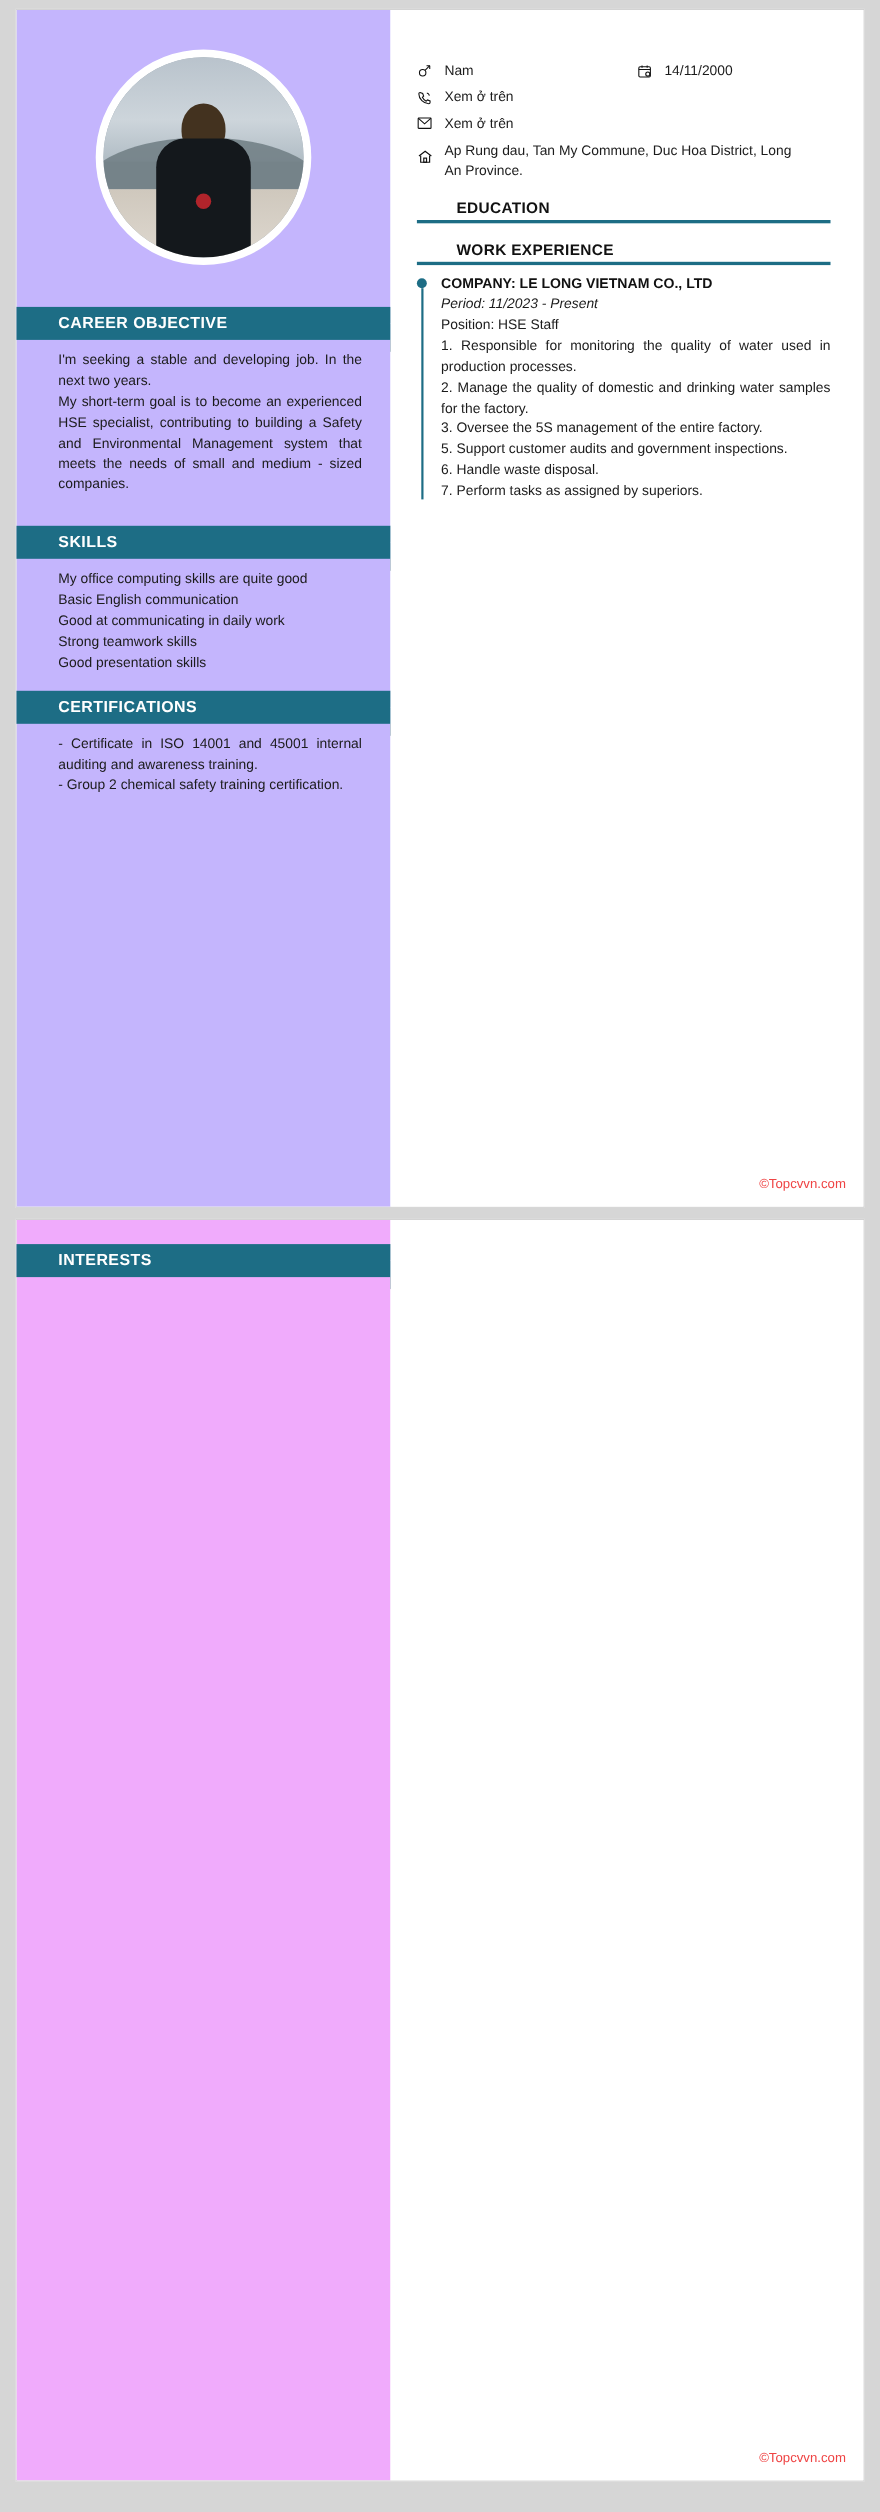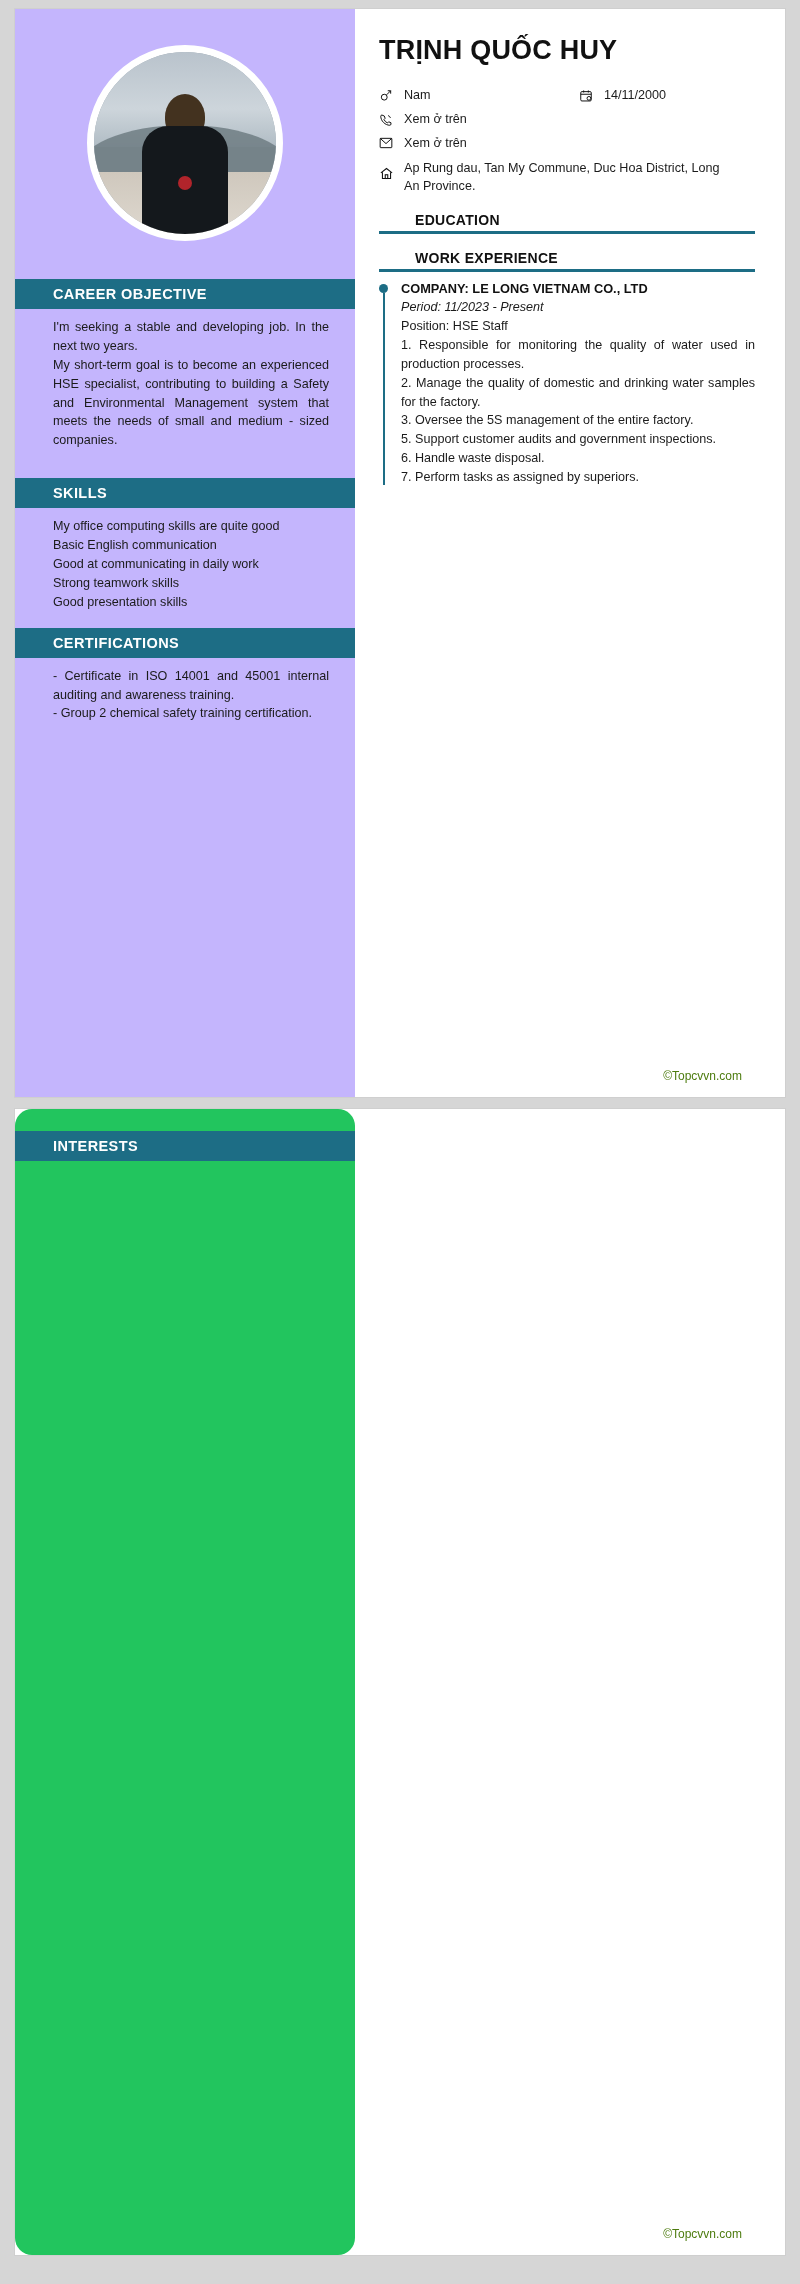--- a/index.html
+++ b/index.html
@@ -3,21 +3,21 @@
 <meta charset="utf-8">
 <style>
   html,body{margin:0;padding:0;background:#d6d6d6;}
   body{font-family:"Liberation Sans",sans-serif;width:800px;}
   .page{position:relative;background:#ffffff;width:772px;margin:8px auto 0 auto;
         border:1px solid #cfcfcf;box-sizing:border-box;overflow:hidden;}
   .page1{height:1090px;}
   .page2{height:1148px;margin-top:10px;}
   .sheet{position:relative;display:flex;height:100%;}
   .sidebar{width:340px;background:#c4b5fd;position:relative;flex:0 0 340px;}
-  .page2 .sidebar{background:#22c55e;border-radius:17px;}
+  .page2 .sidebar{background:#f0abfc;}
   .maincol{flex:1;position:relative;background:#ffffff;}
 
   
   .photo-wrap{position:relative;height:270px;}
   .photo{position:absolute;left:50%;top:36px;transform:translateX(-50%);
          width:196px;height:196px;border-radius:50%;border:7px solid #ffffff;
          box-sizing:border-box;overflow:hidden;background:#9aa7b0;}
   .ph-sky{position:absolute;left:0;top:0;width:100%;height:52%;
           background:linear-gradient(#b9c3cc,#cdd5db 60%,#b0bcc4);}
   .ph-hill{position:absolute;left:-10%;top:40%;width:120%;height:26%;
@@ -62,21 +62,21 @@
   .sec{margin-top:16px;}
   .sec-head{font-size:14px;font-weight:bold;color:#111;letter-spacing:.3px;padding-left:36px;}
   .sec-rule{height:3px;background:#1d6d85;margin-top:3px;width:100%;}
   .entry{position:relative;padding-left:22px;margin-top:8px;}
   .entry .dot{position:absolute;left:0;top:4px;width:9px;height:9px;border-radius:50%;
               background:#1d6d85;}
   .entry .bar{position:absolute;left:3.5px;top:13px;bottom:2px;width:2.5px;background:#1d6d85;}
   .entry .title{font-size:12.8px;font-weight:bold;color:#111;line-height:1.45;}
   .entry .period{font-size:12.6px;font-style:italic;color:#1b1b1b;line-height:1.5;}
   .entry .line{font-size:12.6px;color:#1b1b1b;line-height:1.5;text-align:justify;}
-  .footer{position:absolute;right:43px;bottom:14px;font-size:12px;color:#4d7c0f;}
+  .footer{position:absolute;right:16px;bottom:14px;font-size:12px;color:#ef4444;}
 </style>
 </head>
 <body>
 
 <div class="page page1">
   <div class="sheet">
 
     <div class="sidebar">
 
       <div class="photo-wrap">
@@ -119,21 +119,20 @@
         <span class="fold2"></span>
       </div>
       <div class="side-body">
         <p class="side-line">- Certificate in ISO 14001 and 45001 internal auditing and awareness training.</p>
         <p class="side-line">- Group 2 chemical safety training certification.</p>
       </div>
     </div>
 
     <div class="maincol">
       <div class="main-inner">
-        <h1 class="name">TRỊNH QUỐC HUY</h1>
 
         <div class="contact">
           <div class="crow">
             <div class="cell left">
               <span class="ico">
                 <svg width="14" height="14" viewBox="0 0 24 24" fill="none" stroke="#111" stroke-width="1.7">
                   <circle cx="9" cy="14" r="5"></circle>
                     <line x1="13" y1="10" x2="20" y2="3"></line>
                   <line x1="15" y1="3" x2="20" y2="3"></line>
                     <line x1="20" y1="3" x2="20" y2="8"></line>

